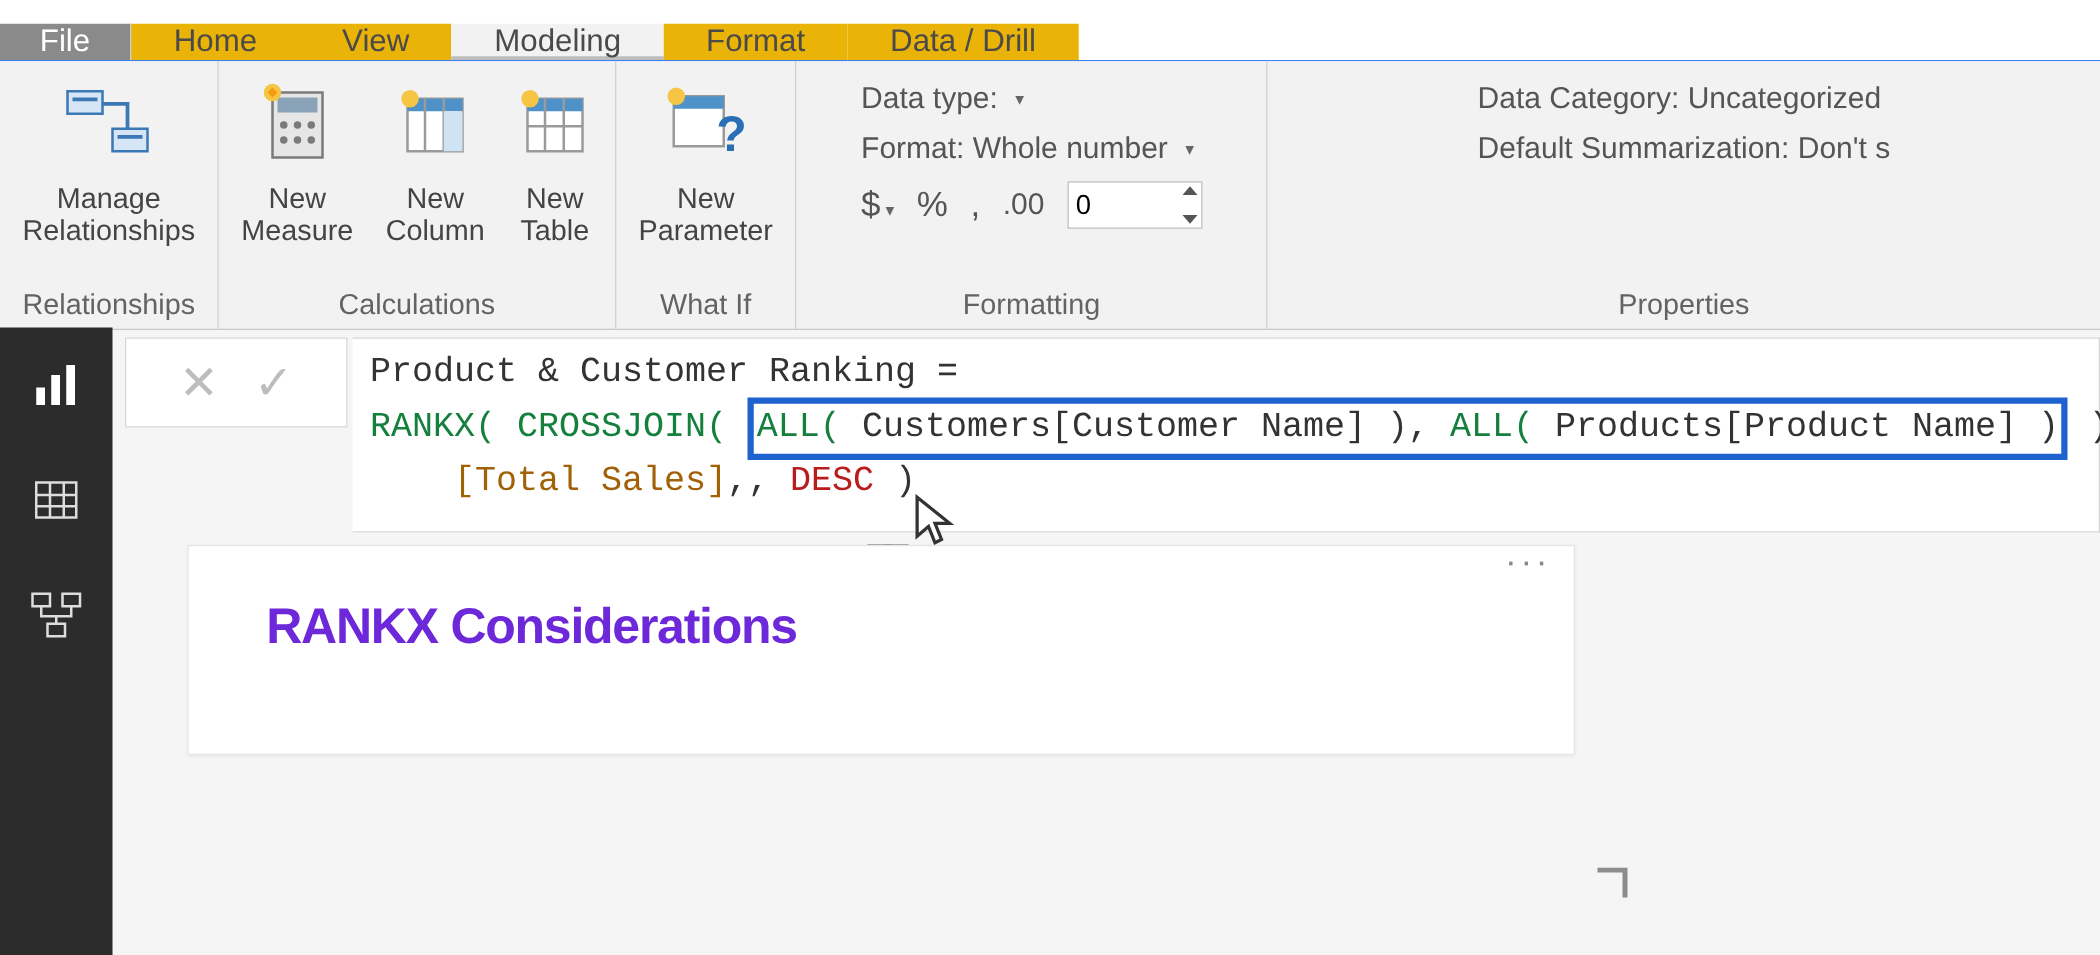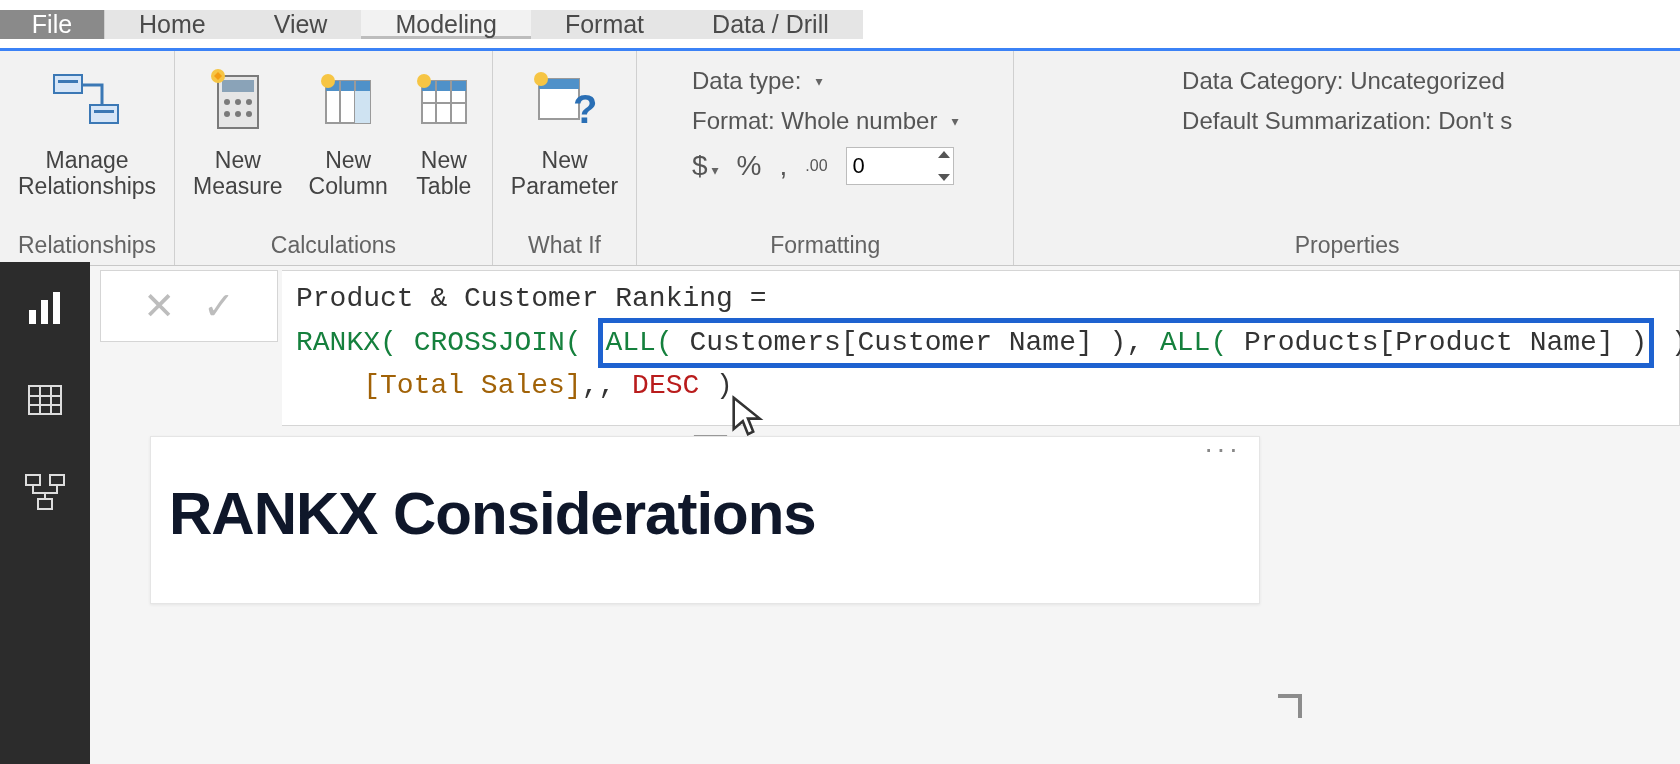--- a/index.html
+++ b/index.html
@@ -9,41 +9,41 @@
     height: 764px;
     font-family: "Segoe UI", Arial, sans-serif;
     background: #f5f5f5;
     overflow: hidden;
     color: #333;
   }
   
   .tabstrip {
     height: 48px;
     display: flex;
-    align-items: center;
+    align-items: flex-end;
     background: #fff;
-    border-bottom: 3px solid #3b82f6;
+    border-bottom: 1px solid #3b82f6;
   }
   .tab-file {
     width: 104px;
     background: #8a8a8a;
     color: #fff;
     font-size: 25px;
     display: flex;
     align-items: center;
     justify-content: center;
     border-right: 1px solid #cfcfcf;
   }
   .tab {
     padding: 0 34px;
     font-size: 25px;
     color: #4a4a4a;
     display: flex;
     align-items: center;
-    background: #e5e5e5;
+    background: #eab308;
   }
   .tab.active {
     background: #f2f2f2;
     box-shadow: inset 0 -3px 0 #bdbdbd;
   }
 
   
   .ribbon {
     height: 214px;
     background: #f2f2f2;
@@ -223,25 +223,26 @@
   }
   .card-menu {
     position:absolute;
     right:18px; top:-4px;
     font-size:28px;
     color:#888;
     letter-spacing:3px;
   }
   .card-title {
     font-weight:800;
-    font-size: 60px;
-    color:#0f172a;
+    font-size: 40px;
+    color:#6d28d9;
     padding: 42px 18px 0 18px;
     font-family: Arial, sans-serif;
     letter-spacing: -1px;
+    margin-left: 44px;
   }
 
   .resize-glyph {
     position:absolute;
     right: 370px;
     bottom: 36px;
   }
 </style>
 </head>
 <body>
@@ -356,21 +357,21 @@
         <span class="chev">▾</span>
       </div>
       <div class="row">
         <span>Format: Whole number</span>
         <span class="chev">▾</span>
       </div>
       <div class="row" style="gap:18px;font-size:28px;">
         <span><span>$</span><span class="chev">▾</span></span>
         <span>%</span>
         <span>,</span>
-        <span style="font-size:16px">.00</span>
+        <span style="font-size:24px">.00</span>
         <span class="spinner">
           <input class="fmt-input" value="0" style="">
         </span>
       </div>
     </div>
     <div class="group-label">Formatting</div>
   </div>
 
   <div class="group" style="flex:1;border-right:none">
     <div class="props">

